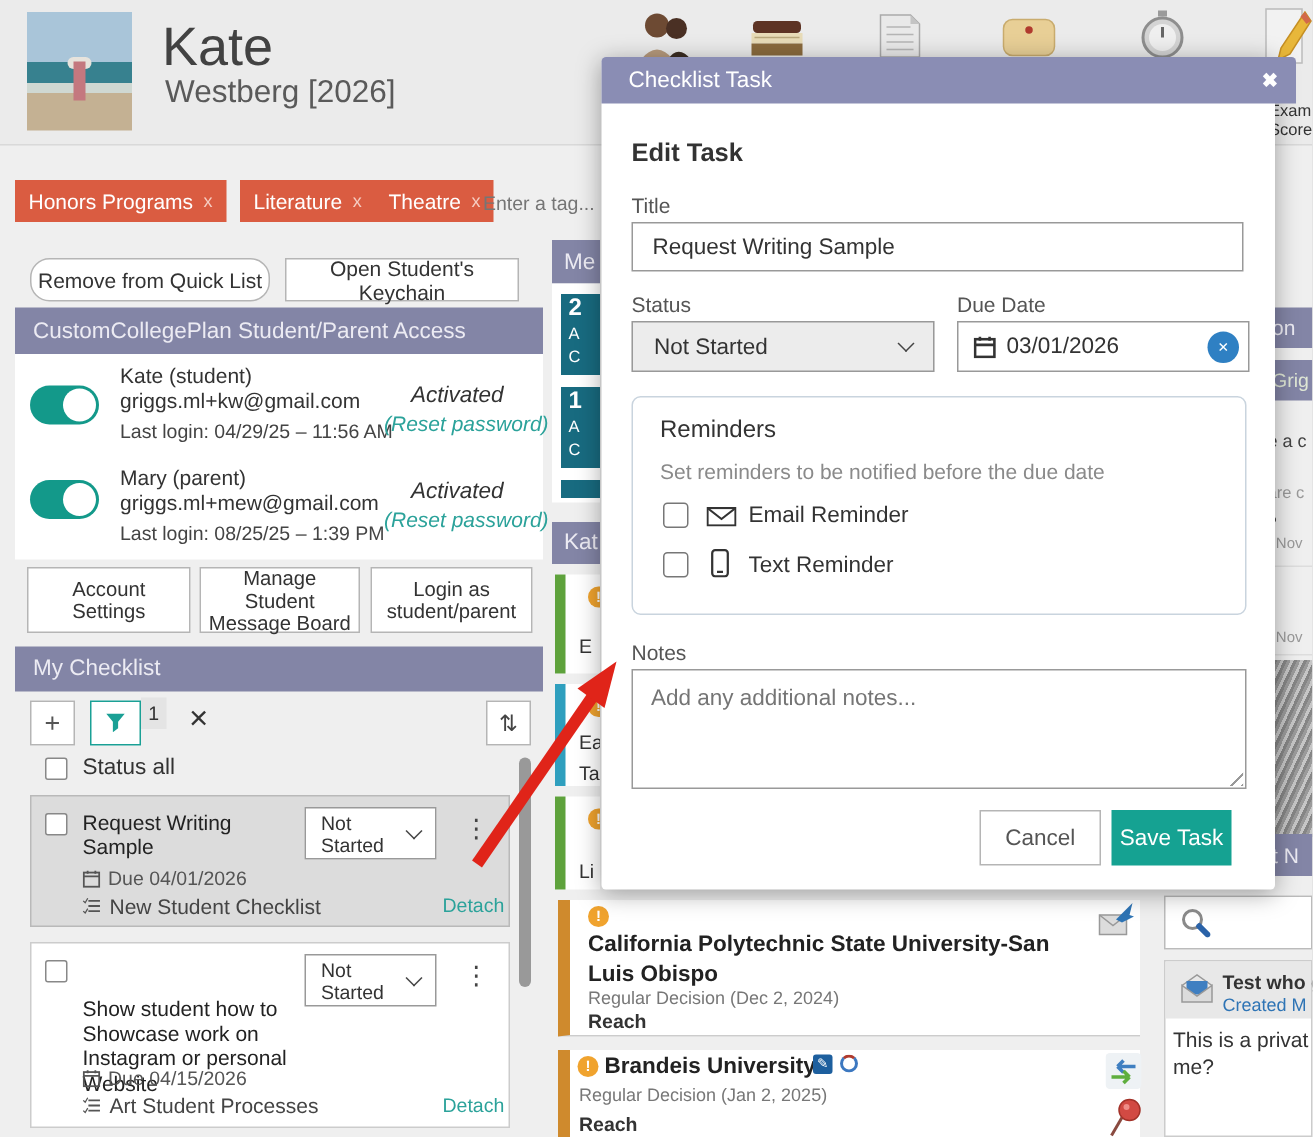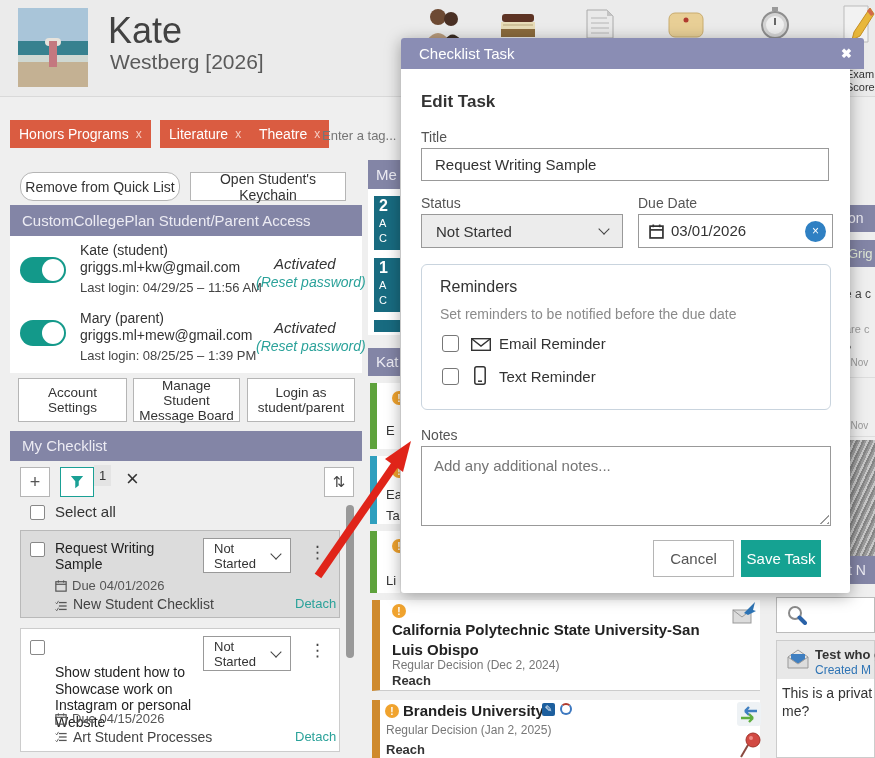--- a/index.html
+++ b/index.html
@@ -130,42 +130,42 @@
       <path d="M1 1 H15 L10 7 V12 L6 15 V7 Z" fill="#1aa095"></path>
     </svg>
   </div>
   <div class="abs" style="left:94px;top:465px;width:17px;height:21px;background:#e4e4e4;font-size:13px;color:#333;text-align:center;line-height:21px;">1</div>
   <div class="txt" style="left:126px;top:466px;font-size:22px;color:#333;">×</div>
   <div class="btn" style="left:324px;top:467px;width:30px;height:30px;">
     <span style="font-size:15px;color:#444;">⇅</span>
   </div>
 
   <span class="cb" style="left:30px;top:505px;"></span>
-  <div class="txt" style="left:55px;top:503px;font-size:15px;">Select all</div>
+  <div class="txt" style="left:55px;top:503px;font-size:15px;">Status all</div>
 
   <div class="abs" style="left:346px;top:505px;width:8px;height:153px;background:#999;border-radius:4px;"></div>
 
   <div class="abs" style="left:20px;top:530px;width:320px;height:88px;background:#dcdcdc;border:1px solid #b9b9b9;box-sizing:border-box;"></div>
   <span class="cb" style="left:30px;top:542px;"></span>
   <div class="abs" style="left:55px;top:540px;width:148px;font-size:14px;color:#222;">Request Writing Sample</div>
   <div class="sel" style="left:203px;top:538px;width:88px;height:35px;">
     <span>Not Started</span>
       <span class="chev"></span>
   </div>
   <div class="kebab" style="left:309px;top:544px;">⋮</div>
   <div class="dueline" style="left:55px;top:578px;">
     <svg width="12" height="12" viewBox="0 0 14 14">
         <rect x="1" y="2" width="12" height="11" fill="none" stroke="#555" stroke-width="1.4"></rect>
         <line x1="1" y1="5" x2="13" y2="5" stroke="#555" stroke-width="1.4"></line>
         <line x1="4" y1="0.5" x2="4" y2="3" stroke="#555" stroke-width="1.4"></line>
         <line x1="10" y1="0.5" x2="10" y2="3" stroke="#555" stroke-width="1.4"></line>
       </svg>
     <span>Due 04/01/2026</span>
   </div>
-  <div class="dueline" style="left:55px;top:596px;font-size:14px;color:#444;align-items:flex-end;">
+  <div class="dueline" style="left:55px;top:596px;font-size:14px;color:#444;">
     <svg width="13" height="12" viewBox="0 0 14 14">
         <line x1="4" y1="3" x2="13" y2="3" stroke="#555" stroke-width="1.5"></line>
         <line x1="4" y1="7" x2="13" y2="7" stroke="#555" stroke-width="1.5"></line>
         <line x1="4" y1="11" x2="13" y2="11" stroke="#555" stroke-width="1.5"></line>
         <path d="M0 3 l1.5 1.5 L3.5 1" stroke="#555" fill="none"></path>
         <path d="M0 11 l1.5 1.5 L3.5 9" stroke="#555" fill="none"></path>
       </svg>
     <span>New Student Checklist</span>
   </div>
   <div class="txt teal" style="left:295px;top:596px;font-size:13px;">Detach</div>

